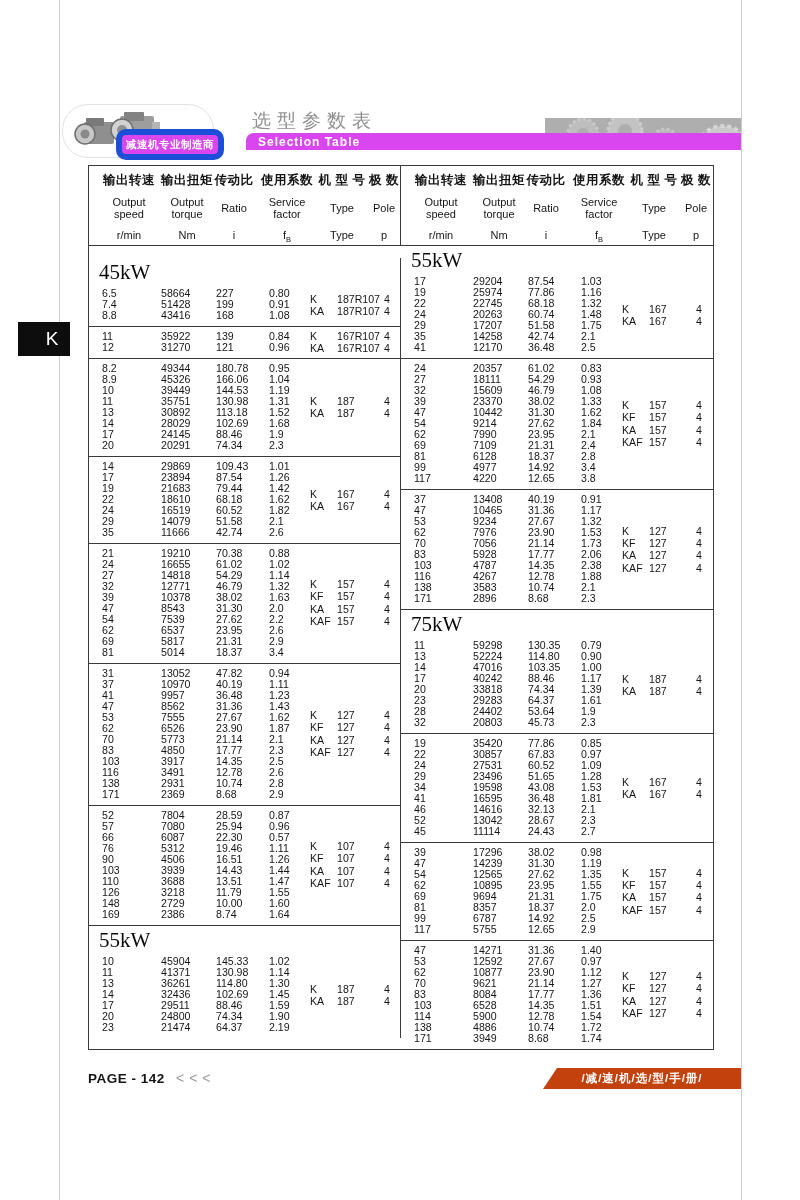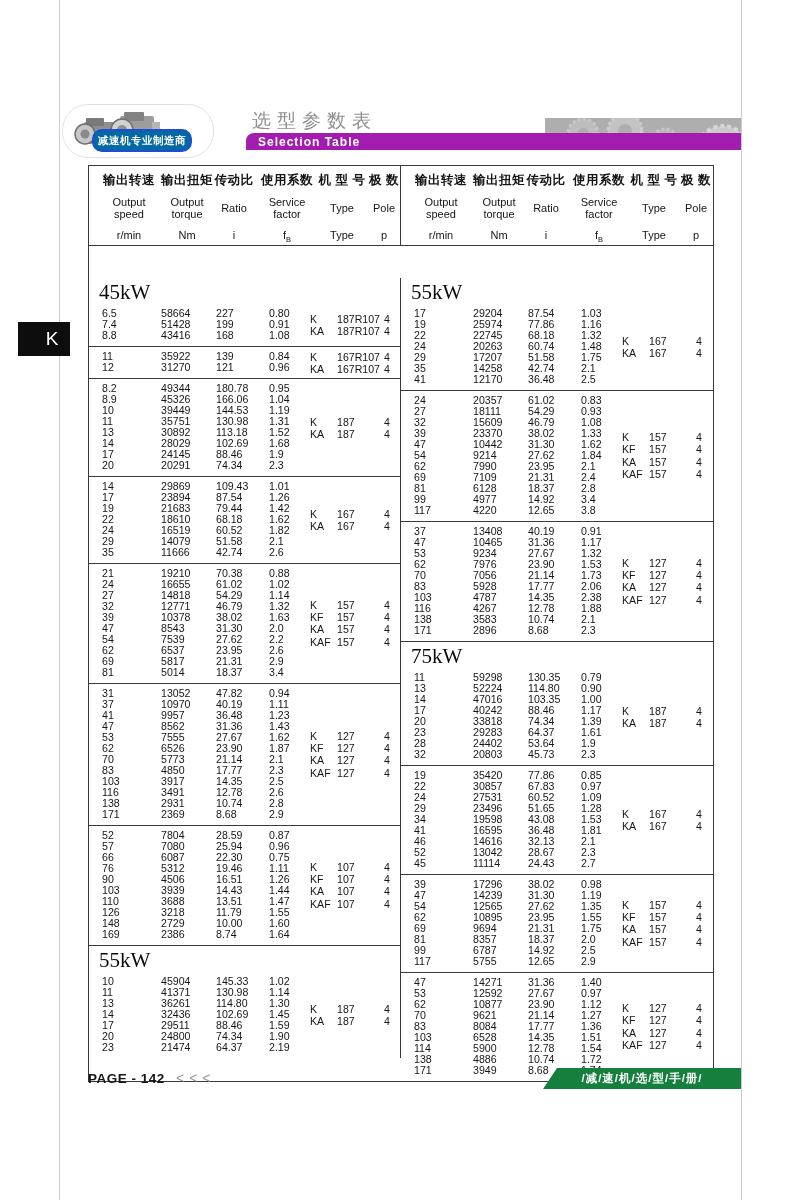--- a/index.html
+++ b/index.html
@@ -6,25 +6,25 @@
   .page{position:relative;width:800px;height:1200px;background:#fff;overflow:hidden;
         font-family:"Liberation Sans",sans-serif;color:#151515;}
   .edge{position:absolute;top:0;bottom:0;width:1px;background:#cccccc;}
   .edge.l{left:59px;} .edge.r{right:58px;}
 
   
   .hdr{position:absolute;left:60px;top:104px;width:681px;height:56px;}
   .blob{position:absolute;left:2px;top:0;width:150px;height:52px;background:#fff;
         border:1px solid #e2e2e2;border-radius:26px;}
   .logo-art{position:absolute;left:10px;top:4px;}
-  .pill{position:absolute;left:32px;top:25px;width:96px;height:19px;background:#0369a1;
-        border:2px solid #1d4ed8;border-radius:10px;color:#fff;font-size:10.5px;font-weight:bold;
+  .pill{position:absolute;left:56px;top:25px;width:96px;height:19px;background:#d946ef;
+        border:6px solid #1d4ed8;border-radius:10px;color:#fff;font-size:10.5px;font-weight:bold;
         display:flex;align-items:center;justify-content:center;letter-spacing:.5px;}
   .gear-band{position:absolute;left:485px;top:14px;width:196px;height:32px;background:#aeaeae;overflow:hidden;}
-  .sel-bar{position:absolute;left:186px;top:29px;width:495px;height:17px;background:#a21caf;
+  .sel-bar{position:absolute;left:186px;top:29px;width:495px;height:17px;background:#d946ef;
         border-radius:8px 0 0 0;color:#fff;font-weight:bold;font-size:12px;
         display:flex;align-items:center;padding-left:12px;box-sizing:border-box;letter-spacing:1px;}
   .title-cn{position:absolute;left:192px;top:4px;font-size:19px;font-weight:normal;color:#8f8f8f;
         letter-spacing:6px;text-shadow:0 0 1px #fff;}
 
   
   .k-tab{position:absolute;left:18px;top:322px;width:52px;height:34px;background:#0d0d0d;
         color:#fff;font-size:19px;display:flex;align-items:center;justify-content:center;
         padding-left:16px;box-sizing:border-box;}
 
@@ -32,39 +32,39 @@
   .table-box{position:absolute;left:88px;top:165px;width:624px;border:1.5px solid #3a3a3a;}
   .header-band{display:flex;border-bottom:1.4px solid #3a3a3a;}
   .half-header{position:relative;width:312px;height:79px;box-sizing:border-box;}
   .half-header.first{border-right:1.4px solid #3a3a3a;}
   .hcol{position:absolute;transform:translateX(-50%);text-align:center;white-space:nowrap;}
   .hcn{font-size:12.5px;font-weight:bold;letter-spacing:.5px;}
   .hen{font-size:11px;line-height:12.5px;}
   .hunit{font-size:11px;}
   .hunit sub{font-size:7.5px;}
 
-  .body-band{display:flex;align-items:flex-start;margin-top:32px;}
+  .body-band{display:flex;align-items:center;}
   .half-body{width:312px;box-sizing:border-box;}
   .half-body.first{border-right:1.4px solid #3a3a3a;}
   .section.bordered{border-top:1.2px solid #3a3a3a;}
   .group.bordered{border-top:1.2px solid #3a3a3a;}
   .section-title{font-family:"Liberation Serif",serif;font-size:21px;color:#0a0a0a;
         padding:3px 0 0 10px;line-height:23px;}
   .group{position:relative;padding:4px 0 5px 0;}
   .row{display:flex;padding-left:13px;font-size:10.6px;line-height:11px;}
   .c1{width:59px;} .c2{width:55px;} .c3{width:53px;} .c4{width:40px;}
   .type-block{position:absolute;left:221px;top:50%;transform:translateY(-50%);width:80px;}
   .type-line{display:flex;font-size:10.6px;line-height:12.4px;}
   .t-prefix{width:27px;} .t-model{flex:1;} .t-pole{width:10px;text-align:right;}
 
   
   .footer{position:absolute;left:88px;top:1068px;width:653px;height:22px;}
   .pg{position:absolute;left:0;top:3px;font-size:13.5px;font-weight:bold;letter-spacing:.5px;}
   .arrows{position:absolute;left:88px;top:2px;font-size:14px;color:#9a9a9a;letter-spacing:5px;}
-  .hb-bar{position:absolute;right:0;top:0;width:198px;height:21px;background:#15803d;
+  .hb-bar{position:absolute;right:0;top:0;width:198px;height:21px;background:#c2410c;
         clip-path:polygon(14px 0,100% 0,100% 100%,0 100%);
         color:#fff;font-size:11.5px;font-weight:bold;display:flex;align-items:center;
         justify-content:center;letter-spacing:1px;}
 </style>
 </head>
 <body>
 
 <div class="page">
   <div class="edge l"></div>
   <div class="edge r"></div>
@@ -572,21 +572,21 @@
               <div class="row">
                 <span class="c1">57</span>
                 <span class="c2">7080</span>
                 <span class="c3">25.94</span>
                 <span class="c4">0.96</span>
               </div>
               <div class="row">
                 <span class="c1">66</span>
                 <span class="c2">6087</span>
                 <span class="c3">22.30</span>
-                <span class="c4">0.75</span>
+                <span class="c4">0.57</span>
               </div>
               <div class="row">
                 <span class="c1">76</span>
                 <span class="c2">5312</span>
                 <span class="c3">19.46</span>
                 <span class="c4">1.11</span>
               </div>
               <div class="row">
                 <span class="c1">90</span>
                 <span class="c2">4506</span>

